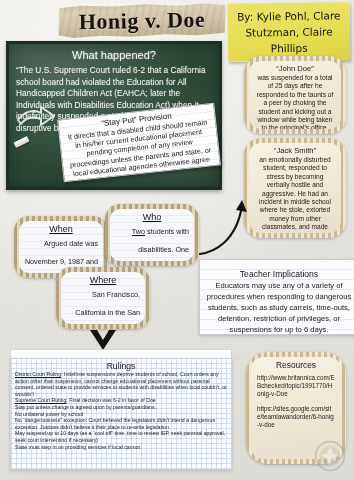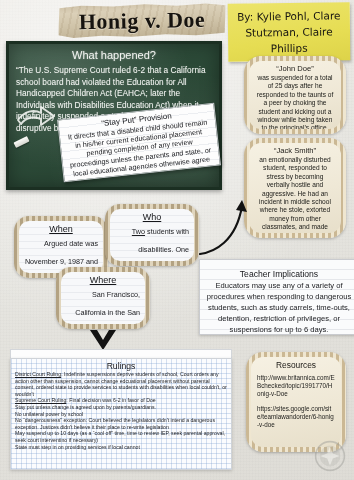--- a/index.html
+++ b/index.html
@@ -345,21 +345,21 @@
       <div class="ruling-line"><u>District Court Ruling</u><span>: Indefinite suspensions deprive students of school, Court orders any action other than suspension, cannot change edcuational placement without parental consent, ordered state to provide services to students with disabilities when local couldn't, or wouldn't</span></div>
       <div class="ruling-line"><u>Supreme Court Ruling</u><span>: Final decision was 6-2 in favor of Doe</span></div>
       <div class="ruling-line"><span>Stay put unless change is agreed upon by parents/guardians.</span></div>
       <div class="ruling-line"><span>No unilateral power by school</span></div>
       <div class="ruling-line"><span>No “dangerousness” exception:  Court believed the legislators didn't intend a dangerous exception.  Justices didn't believe it their place to re-write legislation</span></div>
       <div class="ruling-line"><span>May suspend up to 10 days (as a “cool off” time, time to review IEP, seek parental approval, seek court interventino if necessary)</span></div>
       <div class="ruling-line"><span>State must step in on providing services if local cannot</span></div>
     </div>
 </div>
 
-<div class="parch-frame" style="left:246px; top:352px; width:100px; height:100px;">
+<div class="parch-frame" style="left:246px; top:352px; width:100px; height:112px;border-radius:22px;">
   <div class="parch-inner">
     <div class="parch-heading" style="font-size:8.4px; margin-bottom:4px;">Resources</div>
     <div id="resources-links">
         <div class="parch-link" style="margin-bottom: 6px;">http://www.britannica.com/EBchecked/topic/1991770/Honig-v-Doe</div>
         <div class="parch-link" style="margin-bottom: 6px;">https://sites.google.com/site/teamlawandorder/6-honig-v-doe</div>
       </div>
   </div>
 </div>
 
 <svg id="watermark" viewBox="0 0 40 40">

